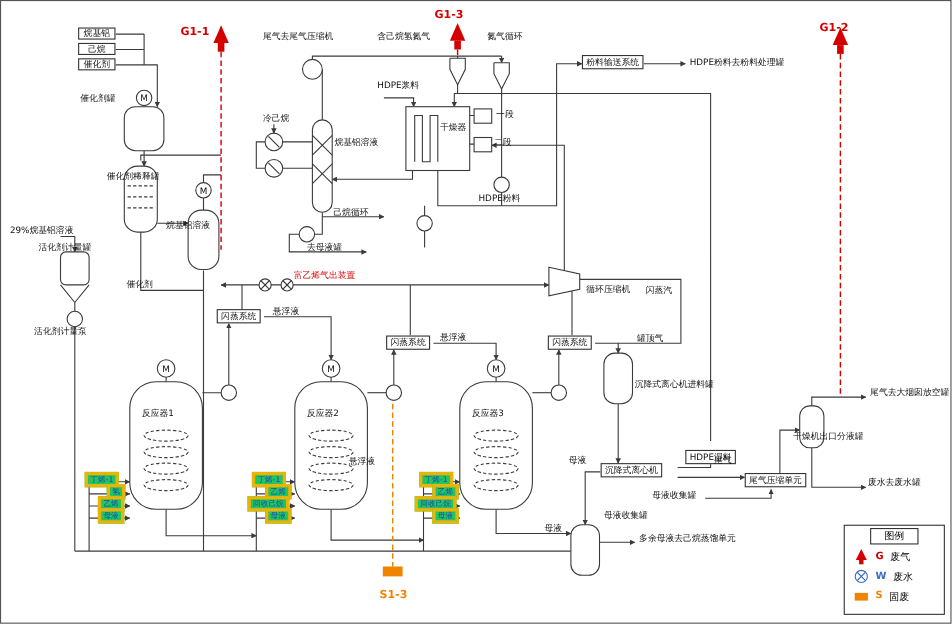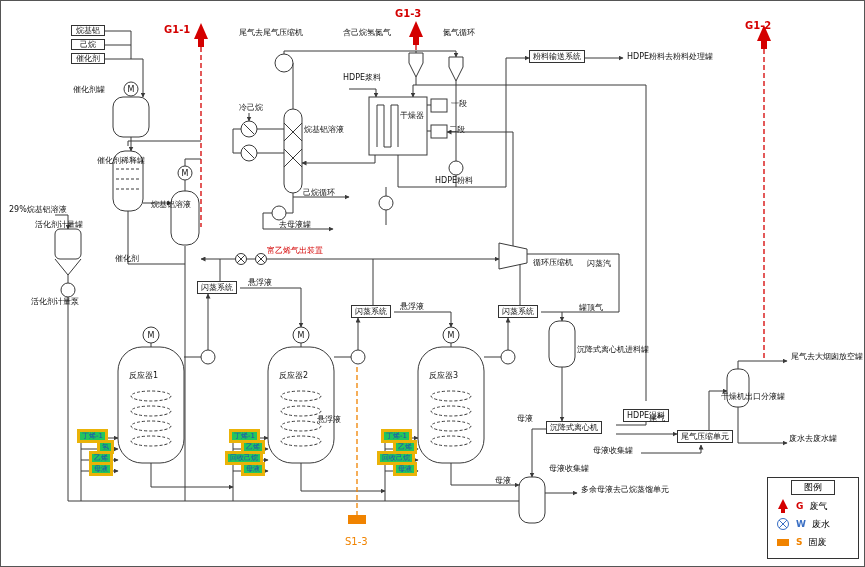--- a/index.html
+++ b/index.html
@@ -12,21 +12,21 @@
   .rdash{fill:none;stroke:#d40000;stroke-width:1.3;stroke-dasharray:5 3}
   .odash{fill:none;stroke:#f08300;stroke-width:1.3;stroke-dasharray:5 3}
   .mtxt{font-size:8px;fill:#111;text-anchor:middle;font-family:"DejaVu Sans",sans-serif}
   .lbl{position:absolute;font-size:8px;line-height:1.15;color:#111;white-space:nowrap;z-index:2}
   .pbox{border:1px solid #333;background:#fff;padding:1px 3px}
   .fb3{border:1px solid #333;background:#fff;width:34px;text-align:center}
   .feedbox{border:3px solid #eab308;background:#22c55e;padding:0 2px;color:#2244bb;font-size:7px}
   .red{color:#d40000;font-weight:normal}
   .orange{color:#f08300}
   .gpt{font-size:10px;font-weight:bold;color:#d40000}
-  .spt{font-size:10px;font-weight:normal;color:#f08300}
+  .spt{font-size:10px;font-weight:bold;color:#f08300}
   .legend{position:absolute;left:766px;top:476px;width:92px;height:82px;border:1px solid #333;background:#fff;z-index:3}
   .legend-title{width:44px;margin:2px auto;border:1px solid #333;text-align:center;font-size:9px}
   .legend-row{display:flex;align-items:center;gap:6px;padding:1px 8px;font-size:9px;height:18px}
   .lcode{font-weight:bold}
   .wblue{color:#3a6fc4;font-weight:bold}
 </style>
 </head>
 <body>
 
 <div class="wrap">

